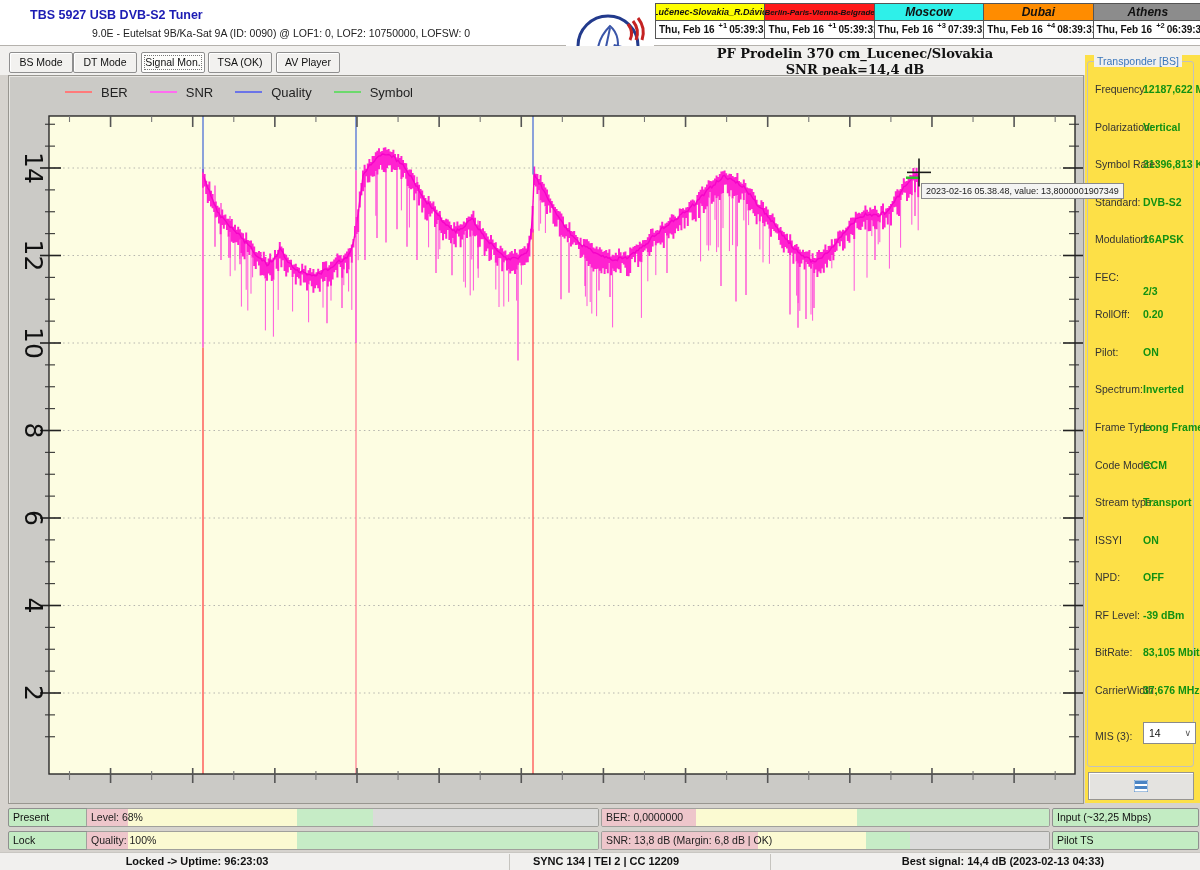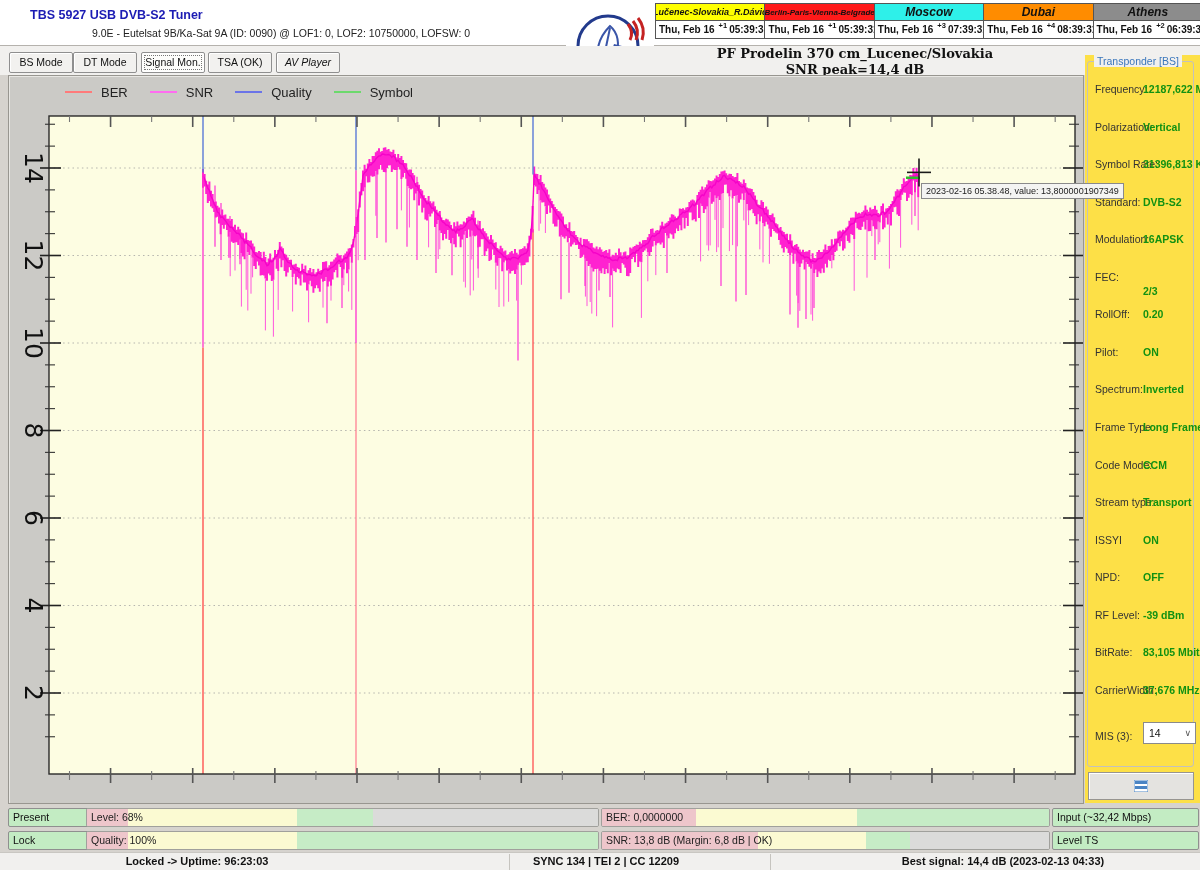--- a/index.html
+++ b/index.html
@@ -121,21 +121,21 @@
       <rect x="4" y="72" width="80" height="14" fill="#c2edf2"></rect>
       <text x="8" y="83" font-family="Liberation Serif,serif" font-weight="bold" font-size="13" fill="#c41818">DX<tspan fill="#1c2f8c">SATCS.COM</tspan></text>
     </svg>
   </div>
 
   <div class="tabstrip" id="tabstrip">
       <div class="tab" style="left: 9px;">BS Mode</div>
       <div class="tab" style="left: 73px;">DT Mode</div>
       <div class="tab active" style="left: 141px;">Signal Mon.</div>
       <div class="tab" style="left: 208px;">TSA (OK)</div>
-      <div class="tab" style="left: 276px; font-style: italic;">AV Player</div>
+      <div class="tab" style="left: 276px;">AV Player</div>
     </div>
 
   <div class="chart-header">
     <div>PF Prodelin 370 cm_Lucenec/Slovakia</div>
     <div>SNR peak=14,4 dB</div>
     <div>Locked Uptime : 96 hours</div>
   </div>
 
   <div class="chart-panel">
     <div class="legend" id="legend">
@@ -349,36 +349,36 @@
         <div class="seg" style="left: 41%; width: 15%; background: rgb(198, 236, 198);"></div>
         <div class="seg" style="left: 56%; width: 44%; background: rgb(219, 219, 218);"></div>
         <div class="lbl">Level: 68%</div>
       </div>
       <div class="bar" style="left: 601px; top: 808px; width: 447px;">
         <div class="seg" style="left: 0%; width: 21%; background: rgb(238, 198, 203);"></div>
         <div class="seg" style="left: 21%; width: 36%; background: rgb(251, 250, 210);"></div>
         <div class="seg" style="left: 57%; width: 43%; background: rgb(198, 236, 198);"></div>
         <div class="lbl">BER: 0,0000000</div>
       </div>
-      <div class="ind-box" style="left: 1052px; top: 808px; width: 141px;">Input (~32,42 Mbps)</div>
+      <div class="ind-box" style="left: 1052px; top: 808px; width: 141px;">Input (~32,25 Mbps)</div>
       <div class="ind-box" style="left: 8px; top: 831px; width: 76px;">Lock</div>
       <div class="bar" style="left: 86px; top: 831px; width: 511px;">
         <div class="seg" style="left: 0%; width: 8%; background: rgb(238, 198, 203);"></div>
         <div class="seg" style="left: 8%; width: 33%; background: rgb(251, 250, 210);"></div>
         <div class="seg" style="left: 41%; width: 59%; background: rgb(198, 236, 198);"></div>
         <div class="lbl">Quality: 100%</div>
       </div>
       <div class="bar" style="left: 601px; top: 831px; width: 447px;">
         <div class="seg" style="left: 0%; width: 35%; background: rgb(238, 198, 203);"></div>
         <div class="seg" style="left: 35%; width: 24%; background: rgb(251, 250, 210);"></div>
         <div class="seg" style="left: 59%; width: 10%; background: rgb(198, 236, 198);"></div>
         <div class="seg" style="left: 69%; width: 31%; background: rgb(219, 219, 218);"></div>
         <div class="lbl">SNR: 13,8 dB (Margin: 6,8 dB | OK)</div>
       </div>
-      <div class="ind-box" style="left: 1052px; top: 831px; width: 141px;">Level TS</div>
+      <div class="ind-box" style="left: 1052px; top: 831px; width: 141px;">Pilot TS</div>
     </div>
 
   <div class="statusbar">
     <div class="status-text" style="left:197px">Locked -&gt; Uptime: 96:23:03</div>
     <div class="status-text" style="left:606px">SYNC 134 | TEI 2 | CC 12209</div>
     <div class="status-text" style="left:1003px">Best signal: 14,4 dB (2023-02-13 04:33)</div>
     <div class="status-div" style="left:509px"></div>
     <div class="status-div" style="left:770px"></div>
   </div>
 

